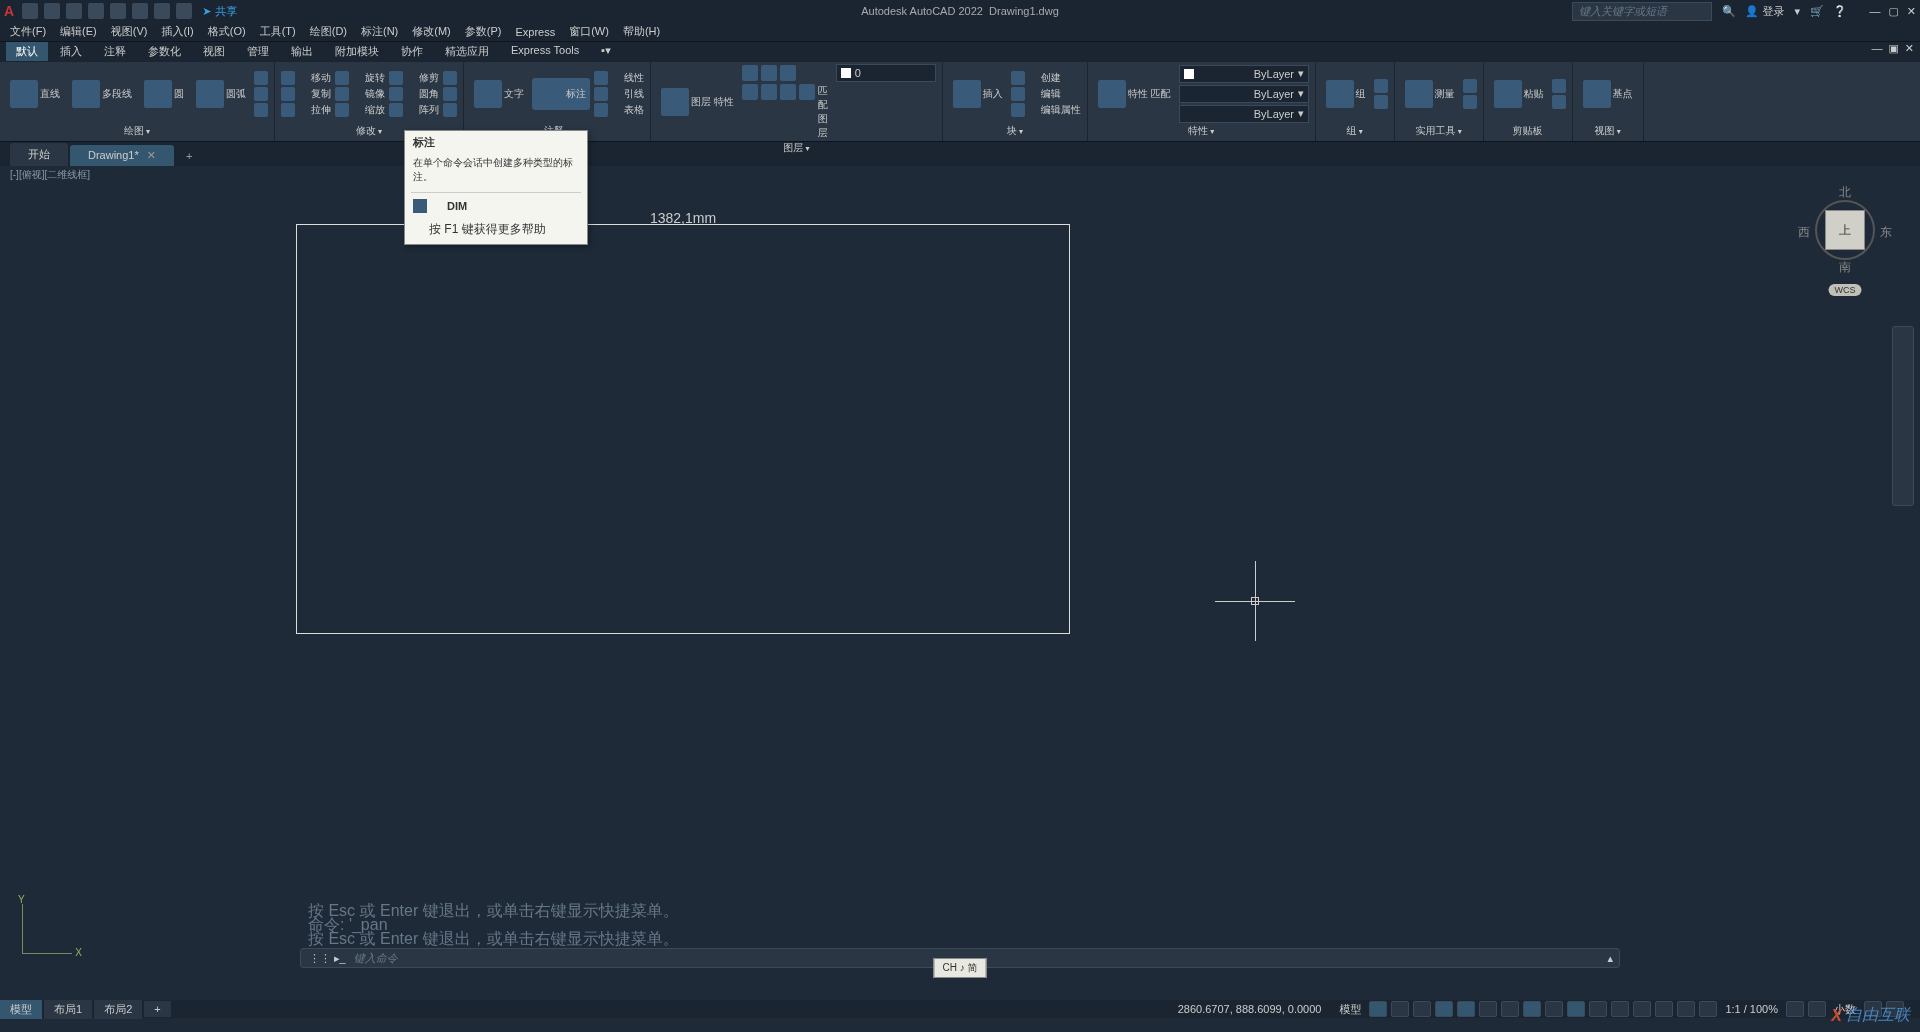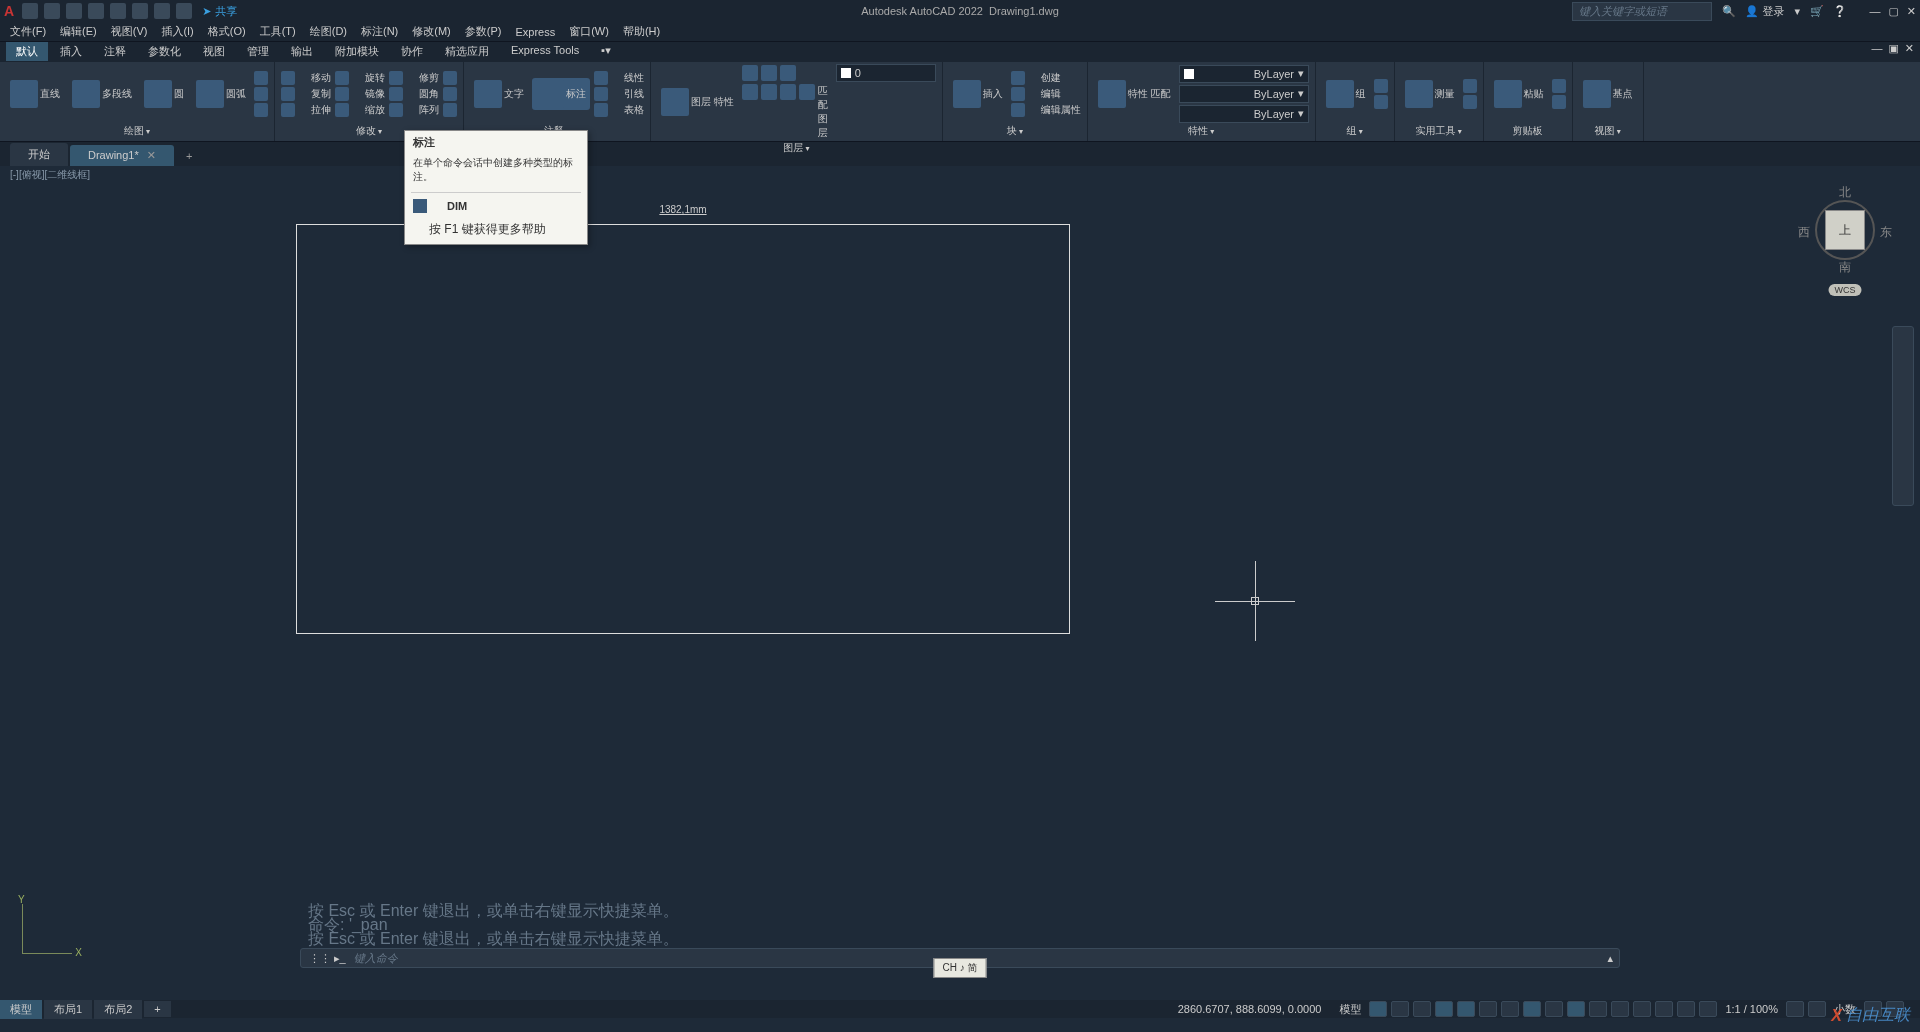--- a/index.html
+++ b/index.html
@@ -49,21 +49,21 @@
 .file-tab { padding: 4px 18px; background: #2a3644; color: #ccc; border-radius: 3px 3px 0 0; cursor: pointer; position: relative; }
 .file-tab.active { background: #34576f; }
 .file-tab .close { margin-left: 8px; color: #999; }
 .add-tab { padding: 4px 10px; color: #999; cursor: pointer; }
 
 
 .canvas-area { position: absolute; top: 166px; left: 0; right: 0; bottom: 32px; background: #1e2a38; }
 .view-label { position: absolute; top: 2px; left: 10px; color: #8899aa; font-size: 10px; }
 .drawing-rect { position: absolute; top: 58px; left: 296px; width: 774px; height: 410px; border: 1px solid #ddd; }
 .dim-line { position: absolute; top: 30px; left: 296px; width: 774px; height: 28px; }
-.dim-text { position: absolute; top: 8px; left: 50%; transform: translateX(-50%); color: #ccc; font-size: 10px; text-decoration: underline; }
+.dim-text { position: absolute; top: 14px; left: 50%; transform: translateX(-50%); color: #ccc; font-size: 14px; }
 .cursor { position: absolute; top: 395px; left: 1215px; width: 80px; height: 80px; pointer-events: none; }
 .cursor::before { content: ""; position: absolute; left: 50%; top: 0; bottom: 0; width: 1px; background: #ccc; }
 .cursor::after { content: ""; position: absolute; top: 50%; left: 0; right: 0; height: 1px; background: #ccc; }
 .cursor-box { position: absolute; left: 50%; top: 50%; width: 8px; height: 8px; border: 1px solid #ccc; transform: translate(-50%, -50%); }
 
 
 .tooltip { position: absolute; top: 130px; left: 404px; width: 184px; background: #f5f5f0; border: 1px solid #888; color: #333; font-size: 11px; z-index: 100; box-shadow: 2px 2px 6px rgba(0,0,0,0.3); }
 .tooltip .tt-title { padding: 4px 8px; font-weight: bold; }
 .tooltip .tt-desc { padding: 2px 8px 6px; font-size: 10px; }
 .tooltip .tt-sep { border-top: 1px solid #ccc; margin: 2px 6px; }

